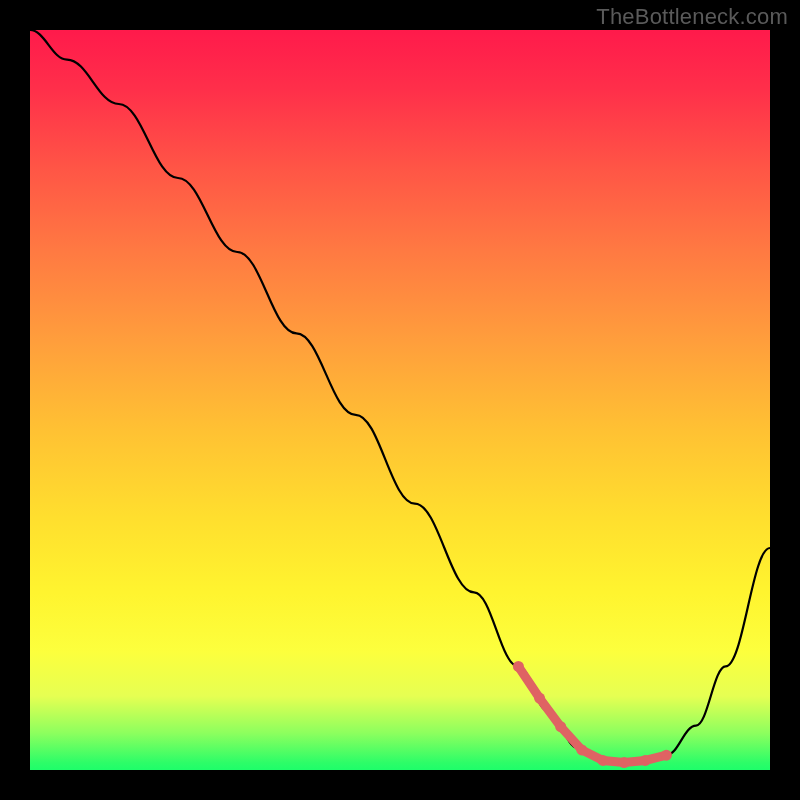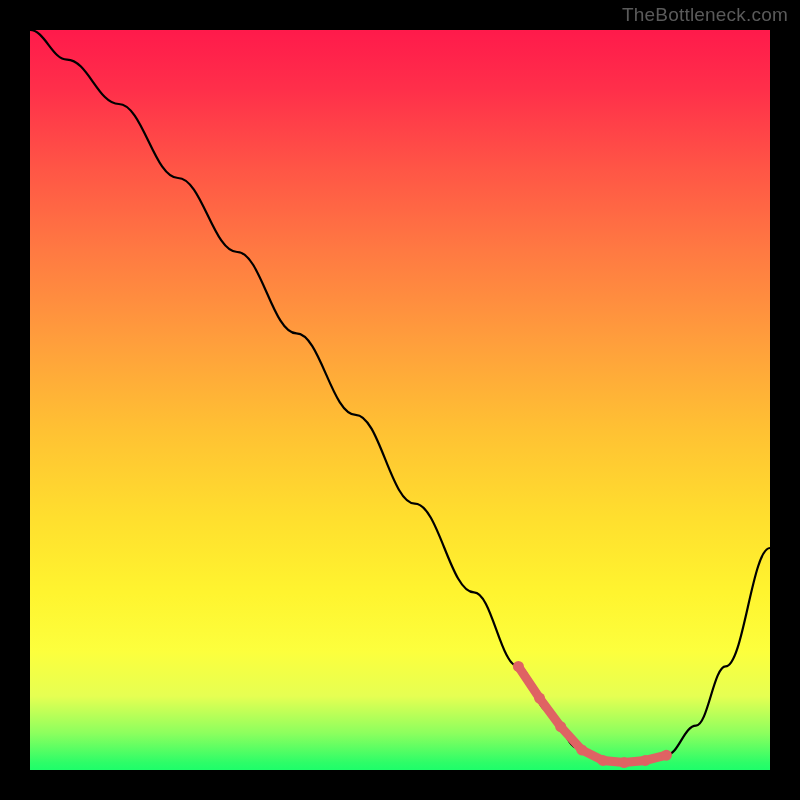--- a/index.html
+++ b/index.html
@@ -7,21 +7,21 @@
   body {
     background: #000;
     font-family: Arial, Helvetica, sans-serif;
     position: relative;
   }
   .watermark {
     position: absolute;
     top: 4px;
     right: 12px;
     color: #5a5a5a;
-    font-size: 19px;
+    font-size: 22px;
     font-weight: 500;
     letter-spacing: 0.2px;
     z-index: 10;
   }
   .frame {
     position: absolute;
     left: 30px;
     top: 30px;
     width: 740px;
     height: 740px;

